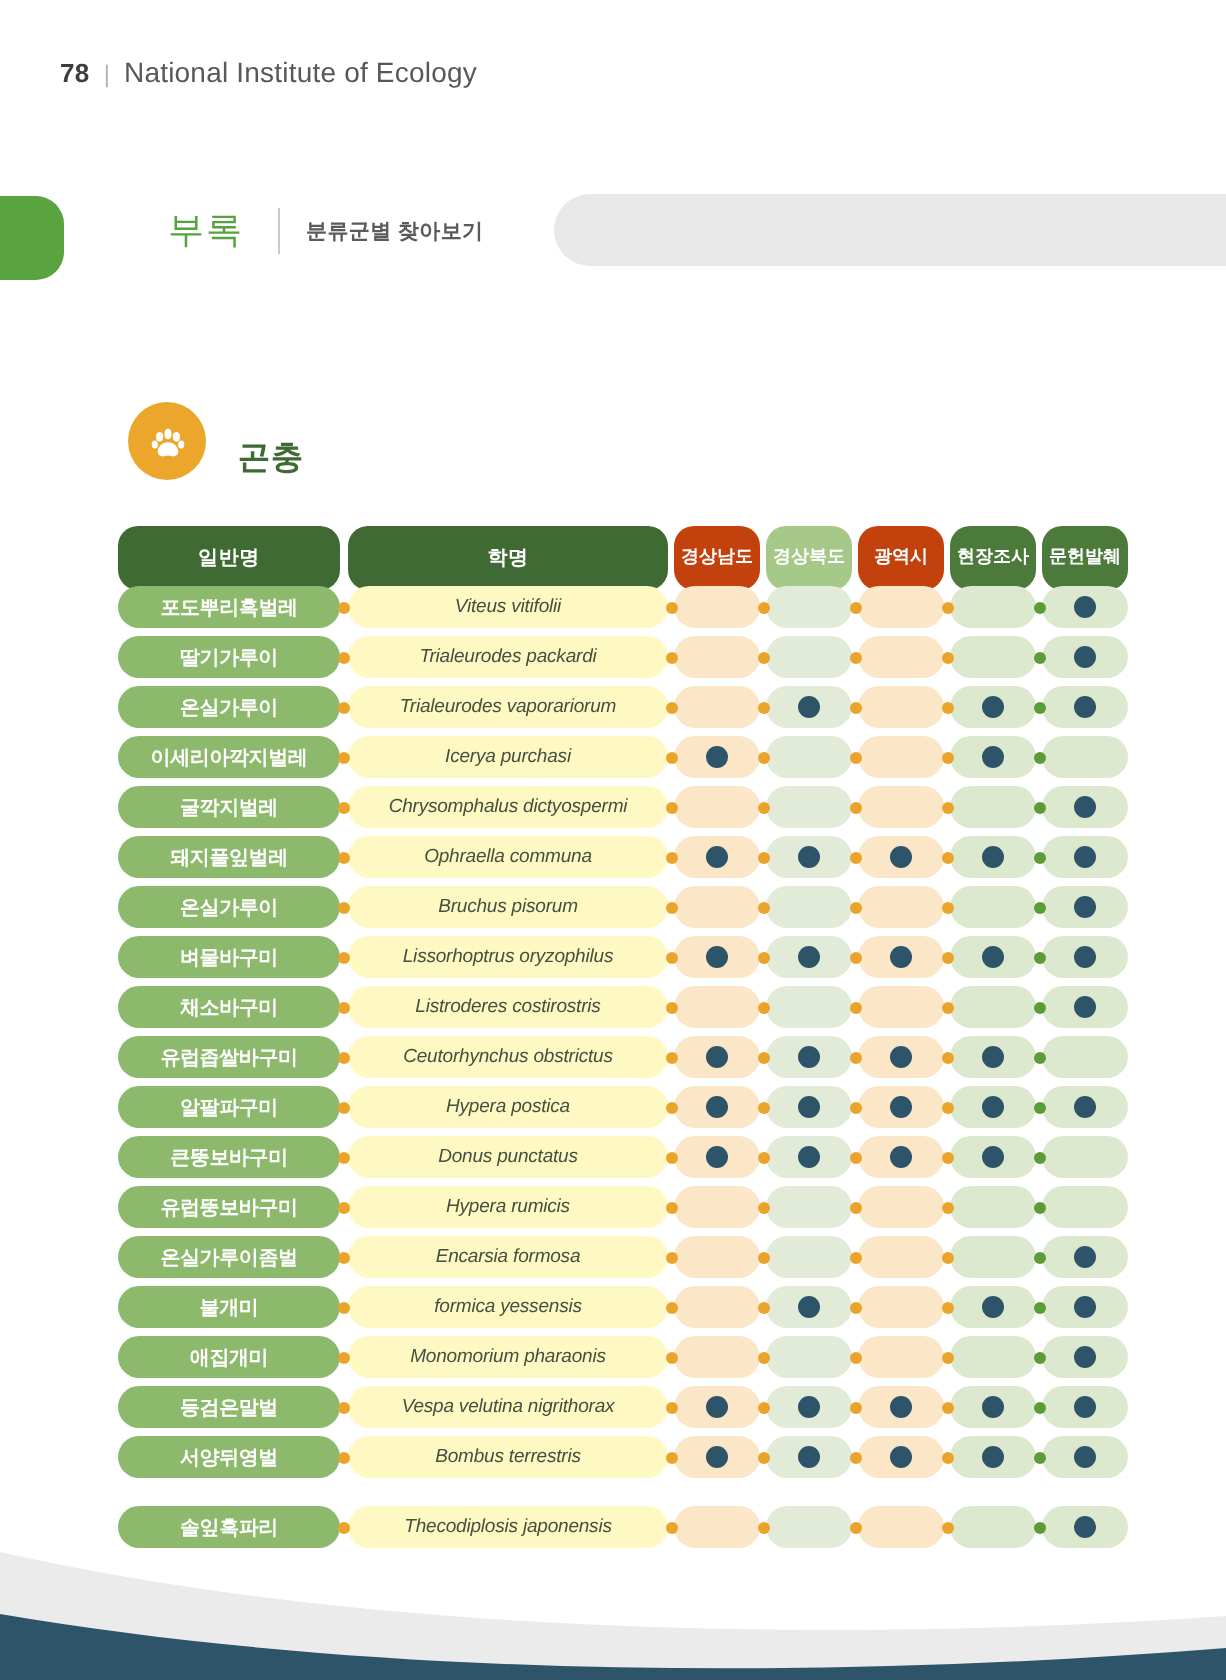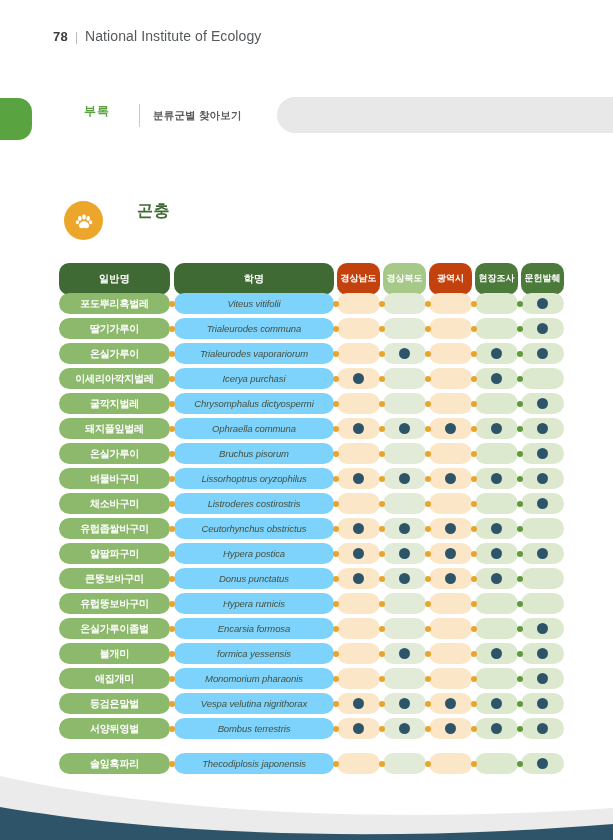--- a/index.html
+++ b/index.html
@@ -25,21 +25,20 @@
     display: flex;
     align-items: baseline;
     gap: 7px;
     white-space: nowrap;
   }
   .running-head .page-num {
     font-size: 13px;
     font-weight: bold;
     color: #3d3d3d;
     letter-spacing: .2px;
-    margin-left: 23px;
   }
   .running-head .sep {
     font-size: 12px;
     color: #b6b6b6;
     font-weight: 300;
   }
   .running-head .inst {
     font-size: 14px;
     color: #55595c;
     letter-spacing: .1px;
@@ -61,22 +60,22 @@
     top: 97px;
     right: -20px;
     height: 36px;
     background: #e8e8e8;
     border-radius: 18px 0 0 18px;
   }
   .appendix-title {
     position: absolute;
     left: 84px;
     top: 103px;
-    font-size: 12px;
-    font-weight: bold;
+    font-size: 18px;
+    font-weight: normal;
     color: #58a33f;
     letter-spacing: 1px;
   }
   .appendix-divider {
     position: absolute;
     left: 139px;
     top: 104px;
     width: 1px;
     height: 23px;
     background: #c9c9c9;
@@ -90,22 +89,22 @@
     font-weight: bold;
     letter-spacing: .2px;
   }
 
   
   .group-head {
     position: absolute;
     left: 64px;
     top: 201px;
     display: flex;
-    align-items: flex-start;
-    gap: 34px;
+    align-items: flex-end;
+    gap: 16px;
   }
   .paw-badge {
     width: 39px;
     height: 39px;
     border-radius: 50%;
     background: #eca62b;
     display: flex;
     align-items: center;
     justify-content: center;
   }
@@ -178,21 +177,21 @@
 
   
   .p-name {
     background: #8cb96c;
     color: #ffffff;
     font-size: 10px;
     font-weight: bold;
     letter-spacing: -.2px;
   }
   .p-sci {
-    background: #7dd3fc;
+    background: #fef9c3;
     color: #46503f;
     font-size: 9.5px;
     font-style: italic;
     letter-spacing: -.1px;
   }
   .p-cream  { background: #fbe6c8; }
   .p-paleg  { background: #e2ead8; }
   .p-green  { background: #dce9cf; }
 
   
@@ -280,21 +279,21 @@
         </div>
         <span class="conn orange" style="left: 113px;"></span>
         <span class="conn orange" style="left: 277px;"></span>
         <span class="conn orange" style="left: 323px;"></span>
         <span class="conn orange" style="left: 369px;"></span>
         <span class="conn orange" style="left: 415px;"></span>
         <span class="conn green" style="left: 461px;"></span>
       </div>
       <div class="trow">
         <div class="pill p-name c-common">딸기가루이</div>
-        <div class="pill p-sci c-sci">Trialeurodes communa</div>
+        <div class="pill p-sci c-sci">Trialeurodes packardi</div>
         <div class="pill p-cream c-cell"></div>
         <div class="pill p-paleg c-cell"></div>
         <div class="pill p-cream c-cell"></div>
         <div class="pill p-green c-cell"></div>
         <div class="pill p-green c-cell">
           <span class="dot"></span>
         </div>
         <span class="conn orange" style="left: 113px;"></span>
         <span class="conn orange" style="left: 277px;"></span>
         <span class="conn orange" style="left: 323px;"></span>

